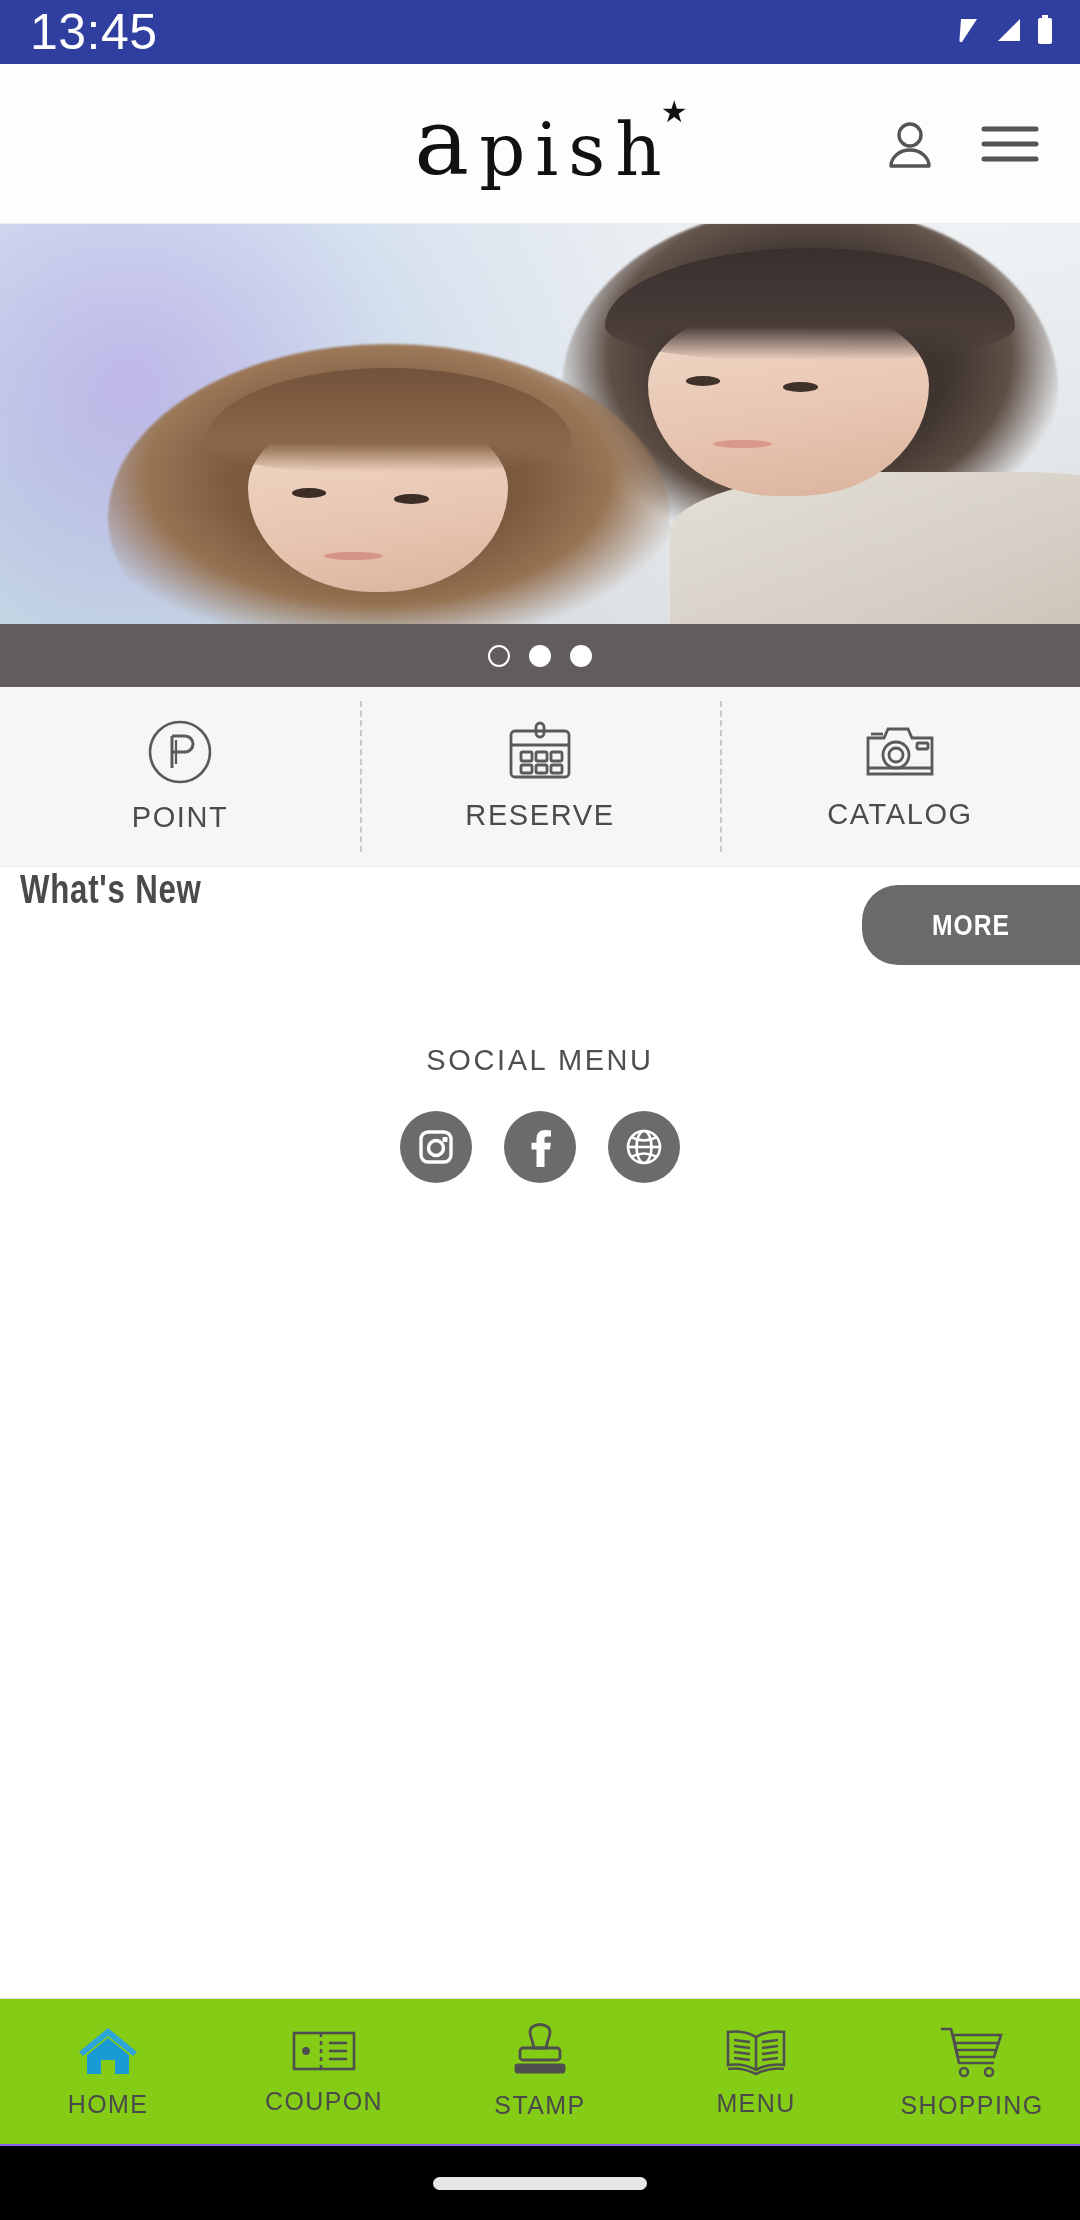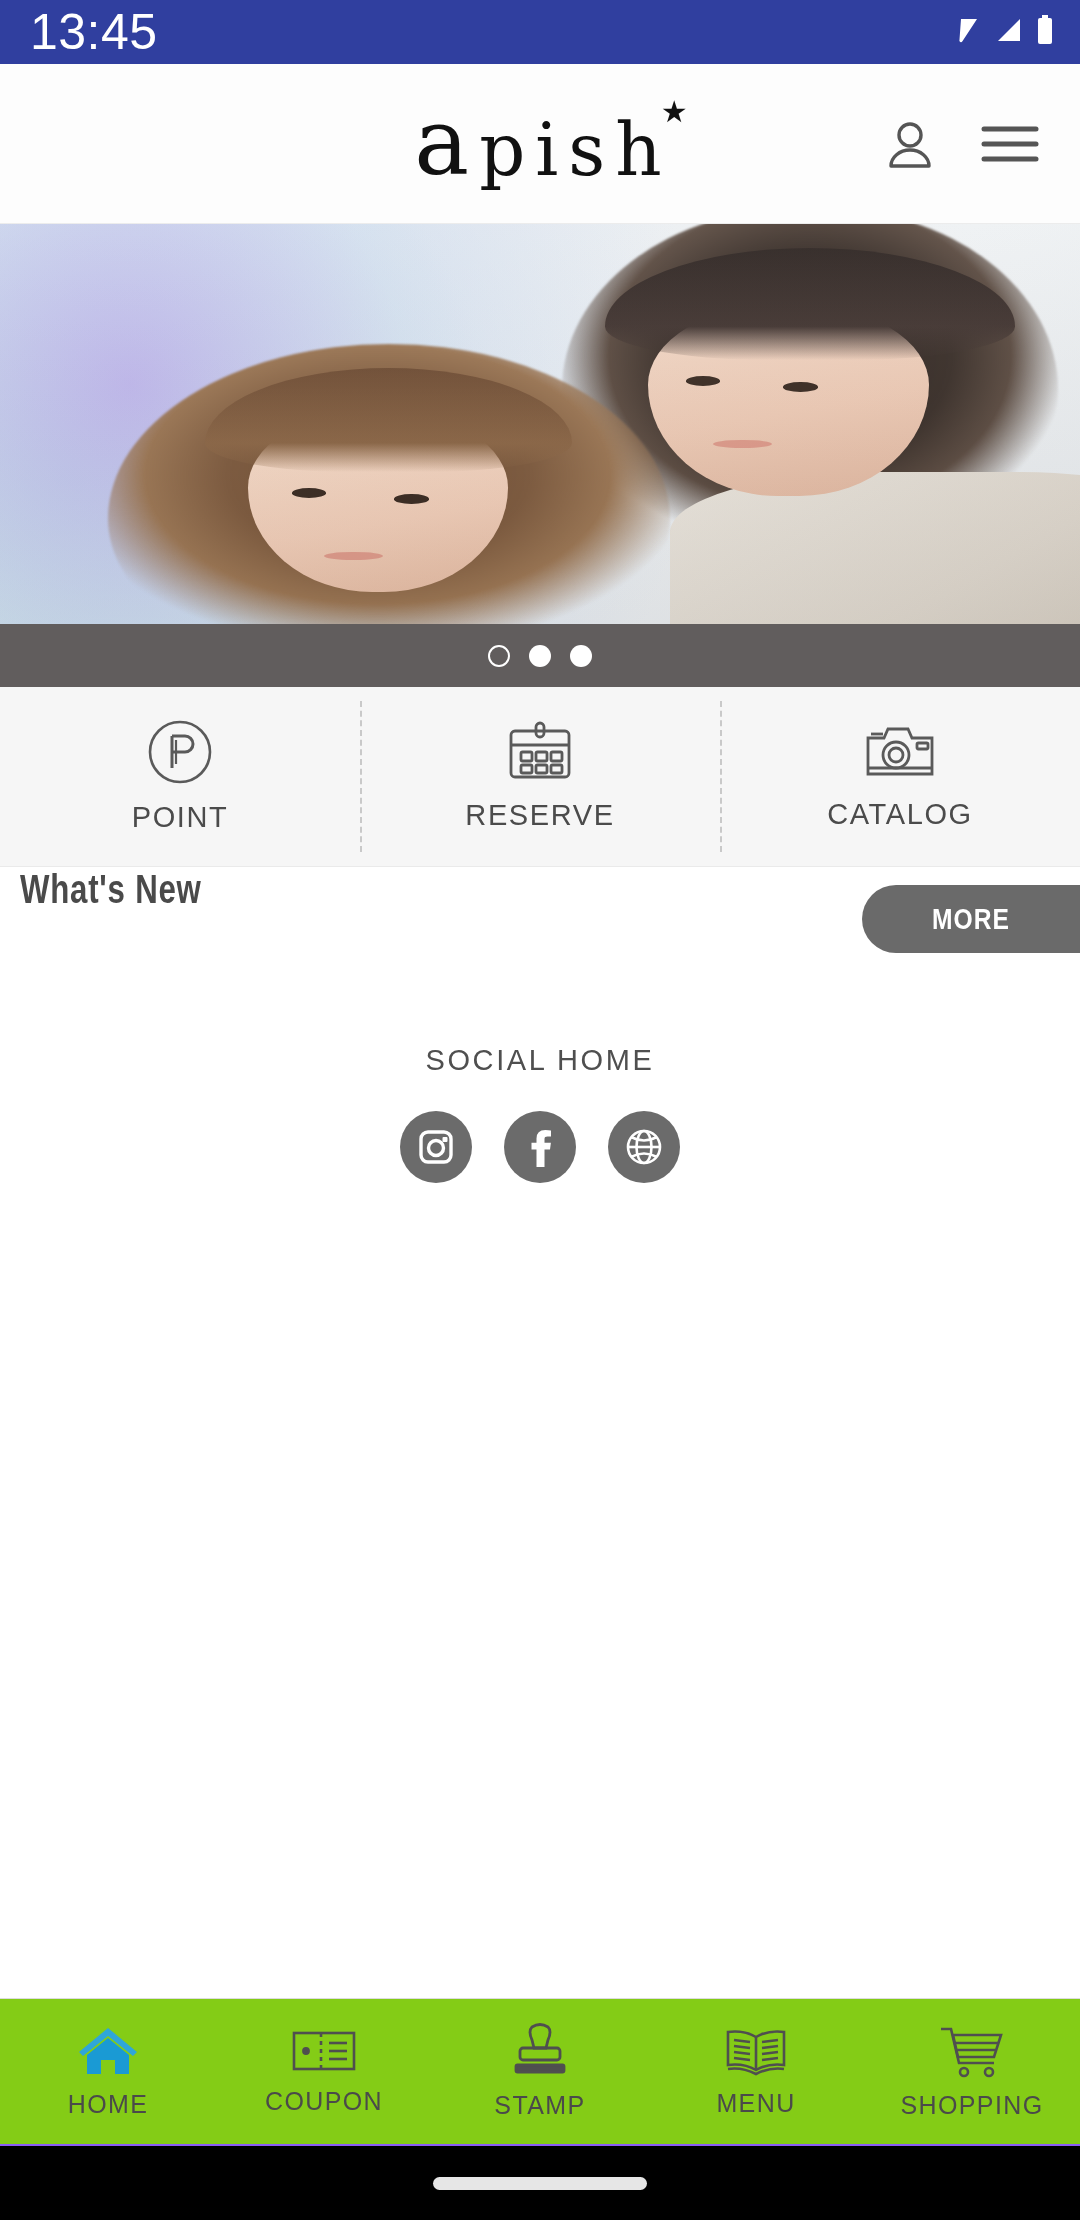--- a/index.html
+++ b/index.html
@@ -140,21 +140,21 @@
     flex:0 0 105px; height:105px; background:#ffffff;
     display:flex; align-items:flex-start; position:relative; padding-left:20px;
   }
   .news-title{
     font-size:40px; color:#4a4a4a; font-weight:700;
     font-family:"Liberation Sans Narrow","Liberation Sans", sans-serif;
     transform:scaleX(.78); transform-origin:left center; letter-spacing:1px;
   }
   .more-btn{
     position:absolute; right:0; top:18px;
-    height:68px; width:218px; background:#6a6a6a;
+    height:80px; width:218px; background:#6a6a6a;
     border-radius:36px 0 0 36px;
     display:flex; align-items:center; justify-content:center;
   }
   .more-label{
     color:#ffffff; font-size:29px; font-weight:700; letter-spacing:1.2px;
     font-family:"Liberation Sans Narrow","Liberation Sans", sans-serif;
     transform:scaleX(.85);
   }
 
   
@@ -339,21 +339,21 @@
 
   <div class="news-head">
     <div class="news-title">What's New</div>
     <div class="more-btn">
       <span class="more-label">MORE</span>
     </div>
   </div>
 
 
   <div class="social">
-    <div class="social-title">SOCIAL HOME</div>
+    <div class="social-title">SOCIAL MENU</div>
     <div class="social-icons">
       <span class="social-circle">
         <svg width="42" height="42" viewBox="0 0 42 42" fill="none" stroke="#fff" stroke-width="3.4">
           <rect x="6" y="6" width="30" height="30" rx="7"></rect>
           <circle cx="21" cy="22" r="7.5"></circle>
           <rect x="27.5" y="11" width="5" height="5" rx="1" fill="#fff" stroke="none"></rect>
         </svg>
       </span>
       <span class="social-circle">
         <svg width="42" height="42" viewBox="0 0 42 42" fill="#fff">

